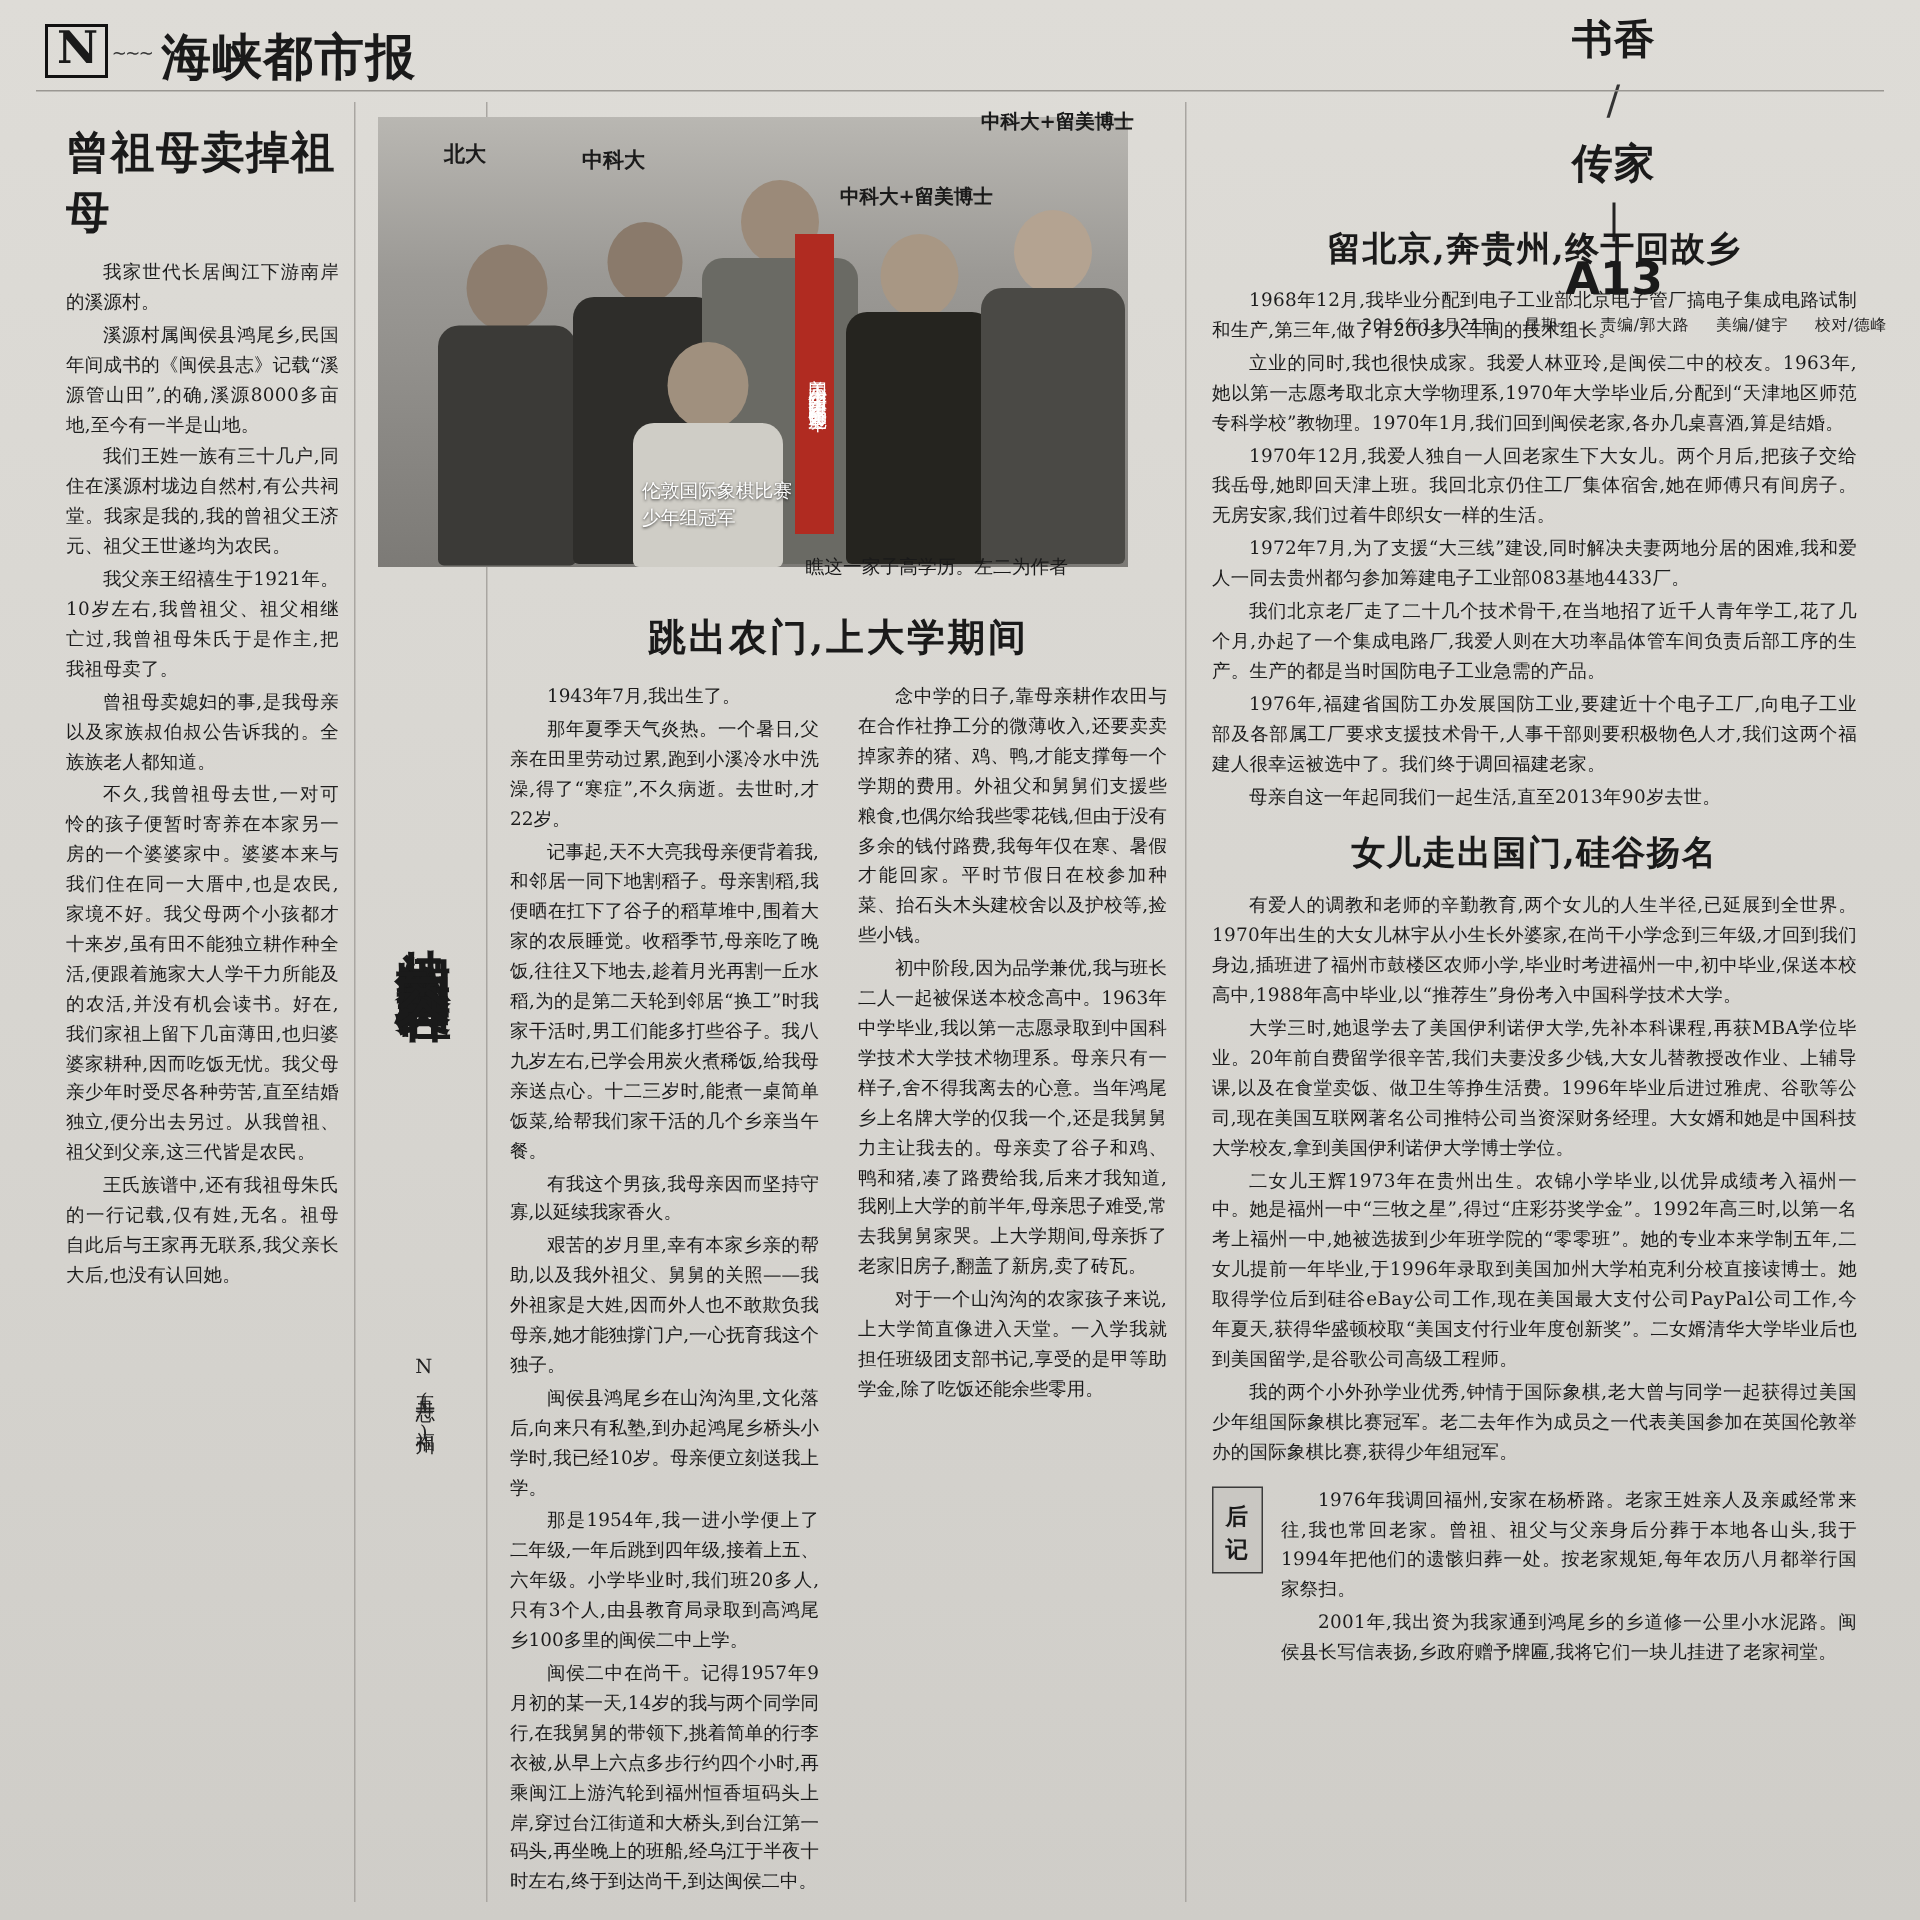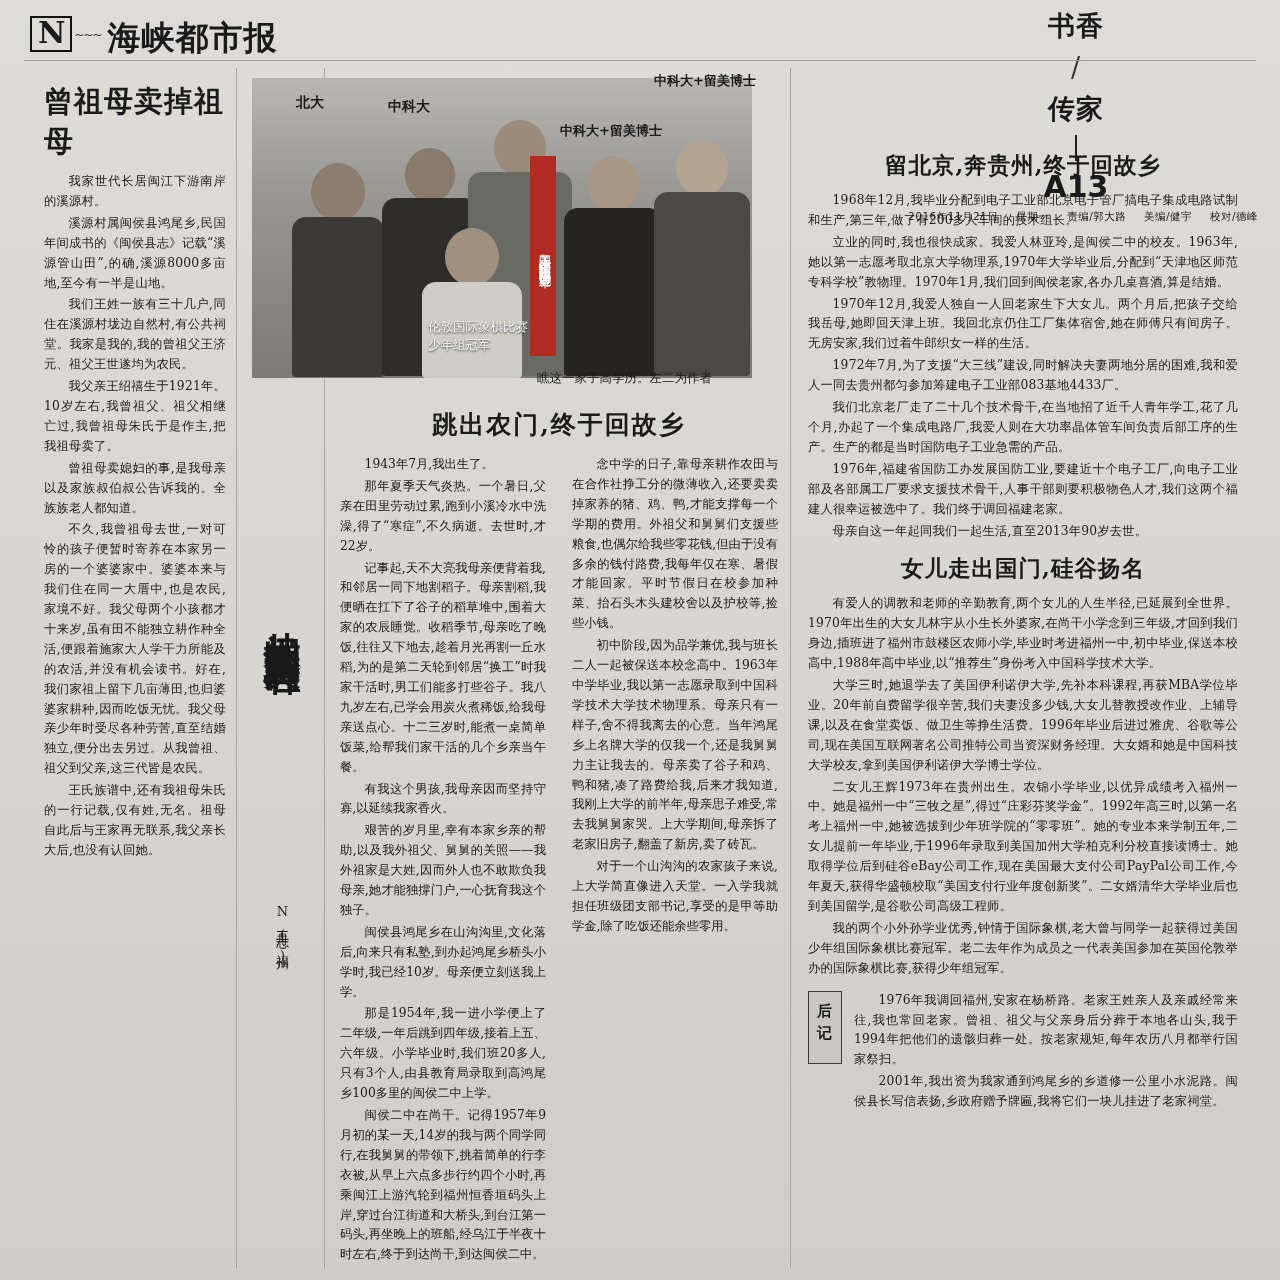--- a/index.html
+++ b/index.html
@@ -302,21 +302,21 @@
   }
   .ps-label {
     flex: 0 0 34px;
     border: 1px solid #3a3a3a;
     background: #c9c7c2;
     font-family: "DejaVu Serif", serif;
     font-size: 15px;
     font-weight: bold;
     text-align: center;
     padding: 8px 2px;
-    height: 73px;
+    height: 58px;
     line-height: 1.5;
     letter-spacing: 1px;
   }
   .ps-body { flex: 1 1 auto; }
 </style>
 </head>
 <body>
 
 <div class="page">
 
@@ -404,21 +404,21 @@
     <div style="position:absolute;left:560px;top:60px;font-family:'DejaVu Serif',serif;font-size:13px;font-weight:bold;">中科大+留美博士</div>
 
     <div class="photo-caption-out">瞧这一家子高学历。左二为作者</div>
 
     <div class="col-vtitle">
       <div class="vtitle">从闽侯山沟到美国硅谷</div>
       <div class="vbyline">N王丹志(福州)</div>
     </div>
 
     <div class="col-mid">
-      <h1 class="head-mid">跳出农门,终于回故乡</h1>
+      <h1 class="head-mid">跳出农门,上大学期间</h1>
       <div class="mid-body">
         <p>1943年7月,我出生了。</p>
         <p>那年夏季天气炎热。一个暑日,父亲在田里劳动过累,跑到小溪冷水中洗澡,得了“寒症”,不久病逝。去世时,才22岁。</p>
         <p>记事起,天不大亮我母亲便背着我,和邻居一同下地割稻子。母亲割稻,我便晒在扛下了谷子的稻草堆中,围着大家的农辰睡觉。收稻季节,母亲吃了晚饭,往往又下地去,趁着月光再割一丘水稻,为的是第二天轮到邻居“换工”时我家干活时,男工们能多打些谷子。我八九岁左右,已学会用炭火煮稀饭,给我母亲送点心。十二三岁时,能煮一桌简单饭菜,给帮我们家干活的几个乡亲当午餐。</p>
         <p>有我这个男孩,我母亲因而坚持守寡,以延续我家香火。</p>
         <p>艰苦的岁月里,幸有本家乡亲的帮助,以及我外祖父、舅舅的关照——我外祖家是大姓,因而外人也不敢欺负我母亲,她才能独撐门户,一心抚育我这个独子。</p>
         <p>闽侯县鸿尾乡在山沟沟里,文化落后,向来只有私塾,到办起鸿尾乡桥头小学时,我已经10岁。母亲便立刻送我上学。</p>
         <p>那是1954年,我一进小学便上了二年级,一年后跳到四年级,接着上五、六年级。小学毕业时,我们班20多人,只有3个人,由县教育局录取到高鸿尾乡100多里的闽侯二中上学。</p>
         <p>闽侯二中在尚干。记得1957年9月初的某一天,14岁的我与两个同学同行,在我舅舅的带领下,挑着简单的行李衣被,从早上六点多步行约四个小时,再乘闽江上游汽轮到福州恒香垣码头上岸,穿过台江街道和大桥头,到台江第一码头,再坐晚上的班船,经乌江于半夜十时左右,终于到达尚干,到达闽侯二中。</p>
         <p>念中学的日子,靠母亲耕作农田与在合作社挣工分的微薄收入,还要卖卖掉家养的猪、鸡、鸭,才能支撑每一个学期的费用。外祖父和舅舅们支援些粮食,也偶尔给我些零花钱,但由于没有多余的钱付路费,我每年仅在寒、暑假才能回家。平时节假日在校参加种菜、抬石头木头建校舍以及护校等,捡些小钱。</p>

